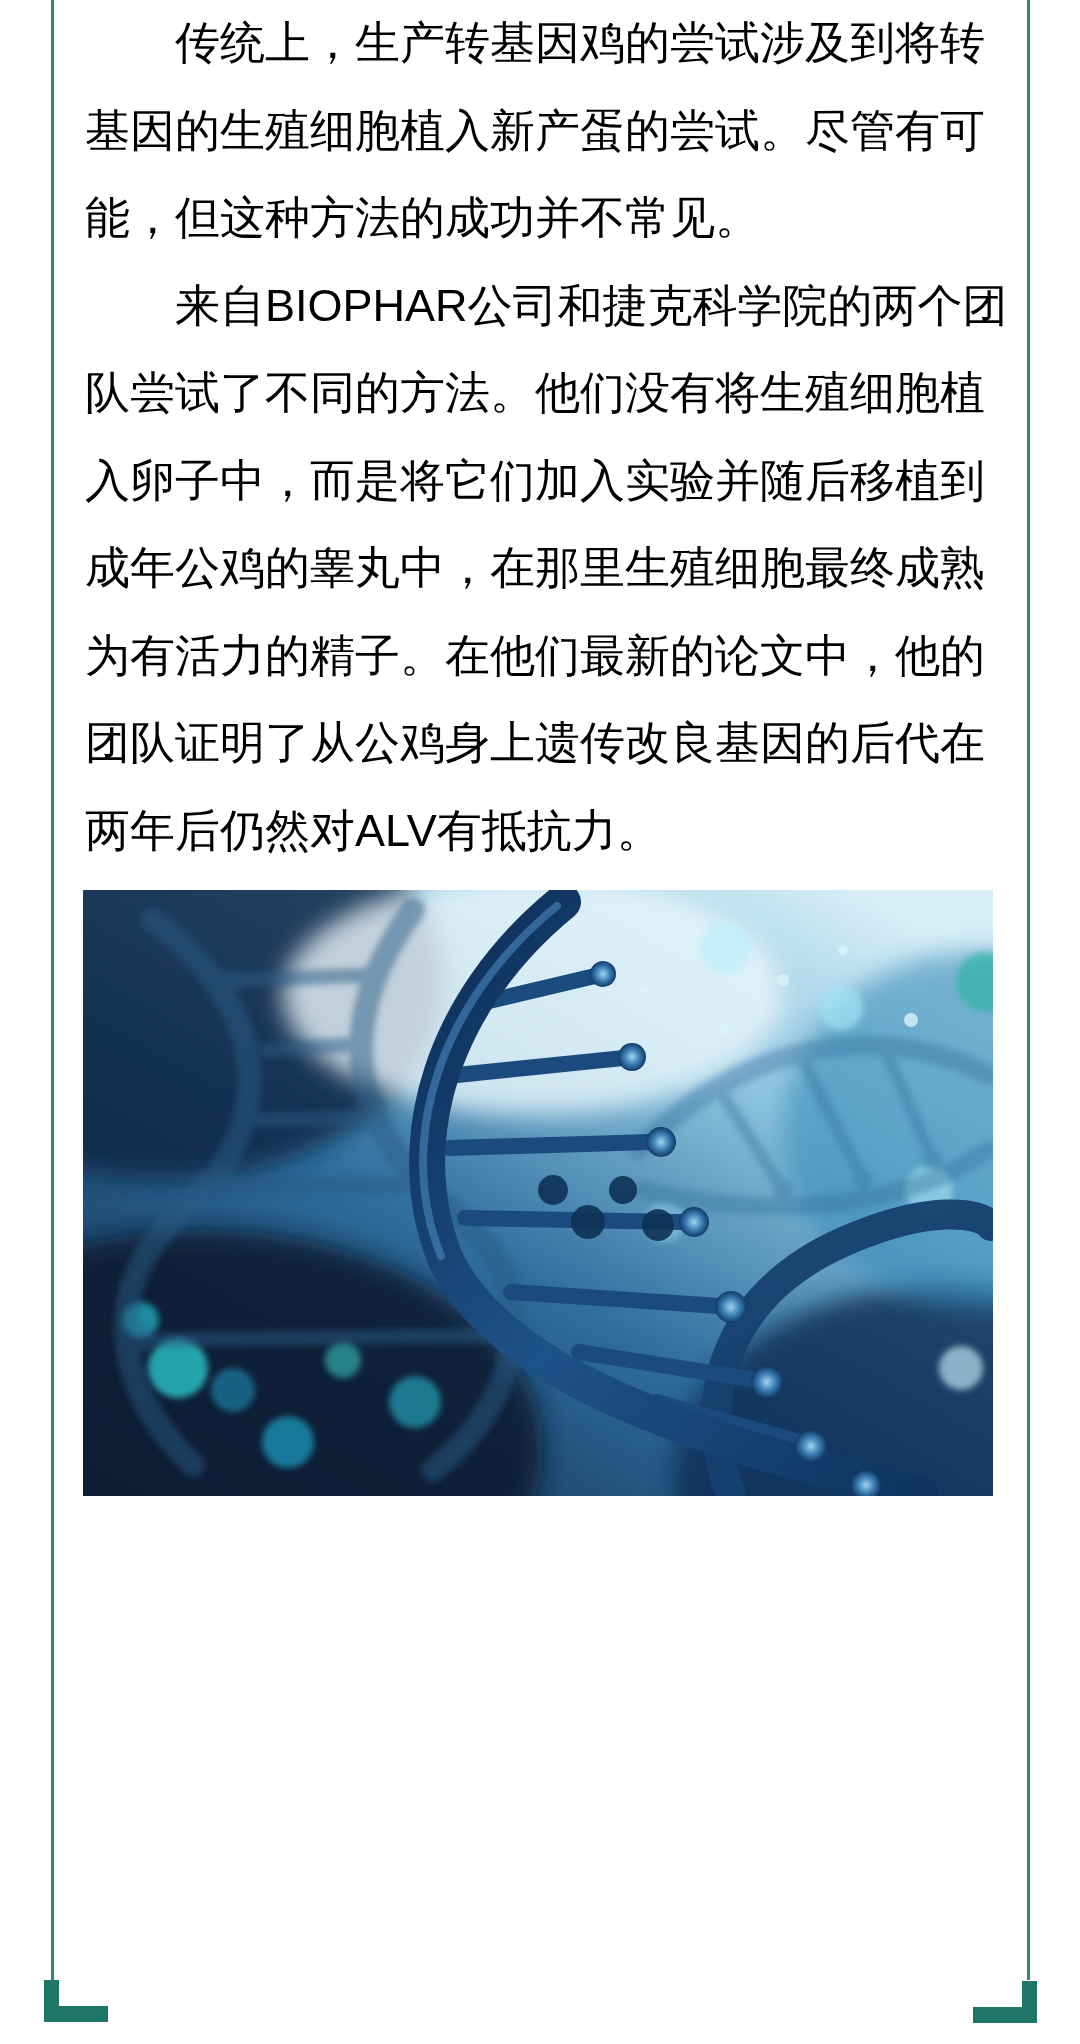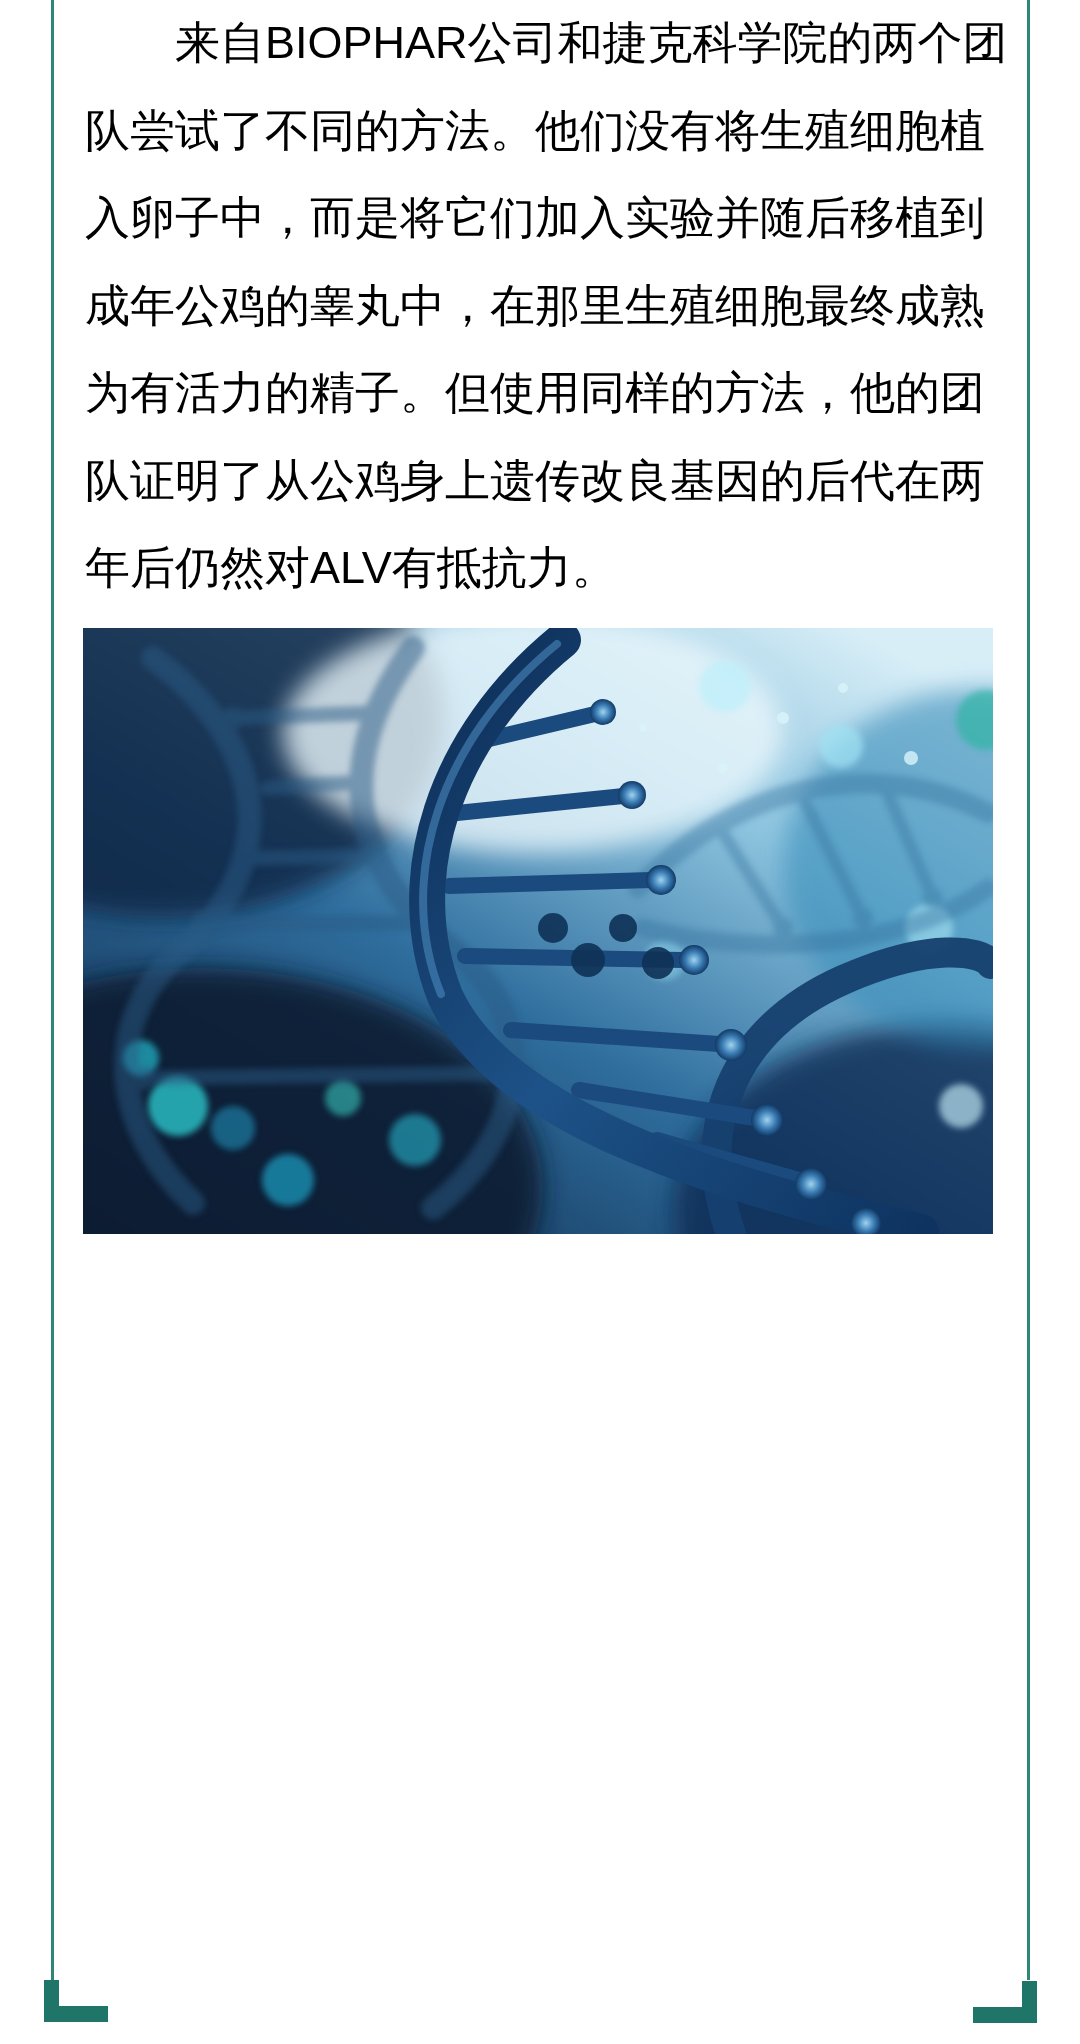--- a/index.html
+++ b/index.html
@@ -74,21 +74,22 @@
 <body>
 
 <div class="page">
 
   <div class="frame-line left"></div>
   <div class="frame-line right"></div>
   <div class="bracket bl"></div>
   <div class="bracket br"></div>
 
   <div class="article">
-    <p>来自BIOPHAR公司和捷克科学院的两个团队尝试了不同的方法。他们没有将生殖细胞植入卵子中，而是将它们加入实验并随后移植到成年公鸡的睾丸中，在那里生殖细胞最终成熟为有活力的精子。但使用同样的方法，他的团队证明了从公鸡身上遗传改良基因的后代在两年后仍然对ALV有抵抗力。</p>
+    <p>传统上，生产转基因鸡的尝试涉及到将转基因的生殖细胞植入新产蛋的尝试。尽管有可能，但这种方法的成功并不常见。</p>
+    <p>来自BIOPHAR公司和捷克科学院的两个团队尝试了不同的方法。他们没有将生殖细胞植入卵子中，而是将它们加入实验并随后移植到成年公鸡的睾丸中，在那里生殖细胞最终成熟为有活力的精子。在他们最新的论文中，他的团队证明了从公鸡身上遗传改良基因的后代在两年后仍然对ALV有抵抗力。</p>
 
     <div class="figure" role="img" aria-label="蓝色DNA双螺旋三维插图">
       <svg width="910" height="606" viewBox="0 0 910 606">
         <defs>
           <linearGradient id="bg" x1="0" y1="1" x2="0.85" y2="0">
             <stop offset="0" stop-color="#0b2140"></stop>
             <stop offset="0.45" stop-color="#2f6e9e"></stop>
             <stop offset="0.75" stop-color="#8cc3de"></stop>
             <stop offset="1" stop-color="#d8eef7"></stop>
           </linearGradient>

